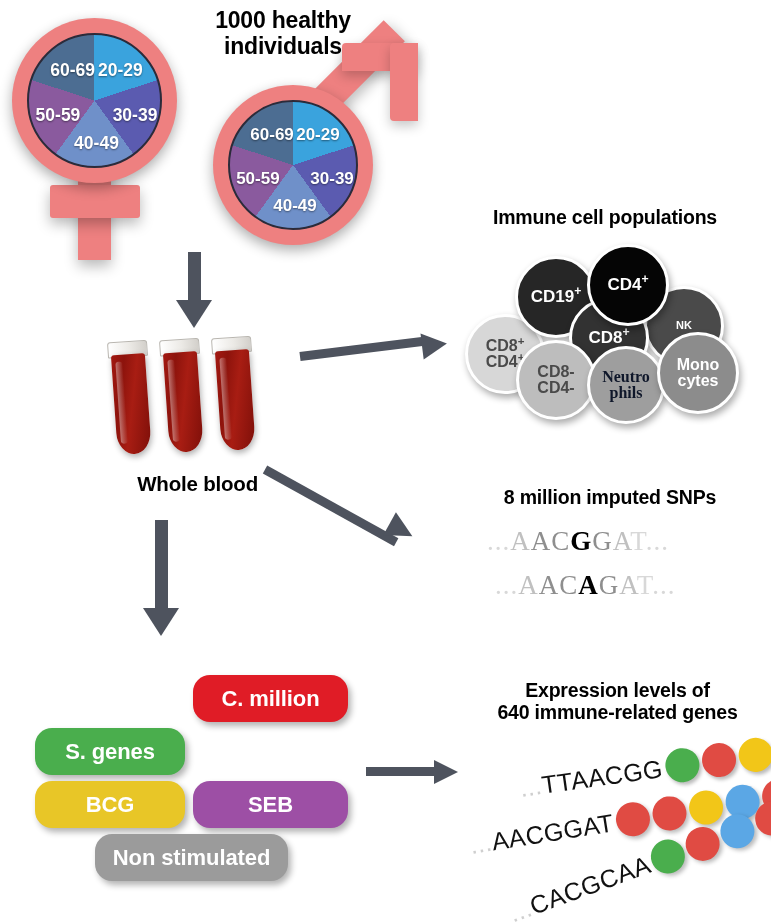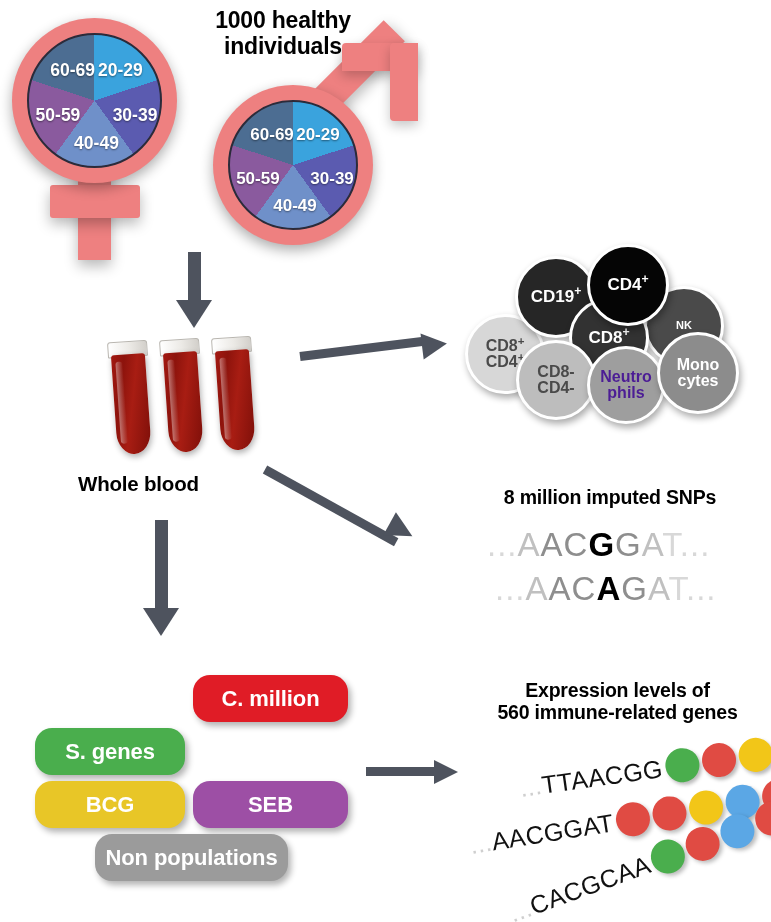--- a/index.html
+++ b/index.html
@@ -41,21 +41,21 @@
     left: 465px; top: 487px; width: 290px;
     font-size: 19.5px;
   }
   #title-expression {
     left: 470px; top: 680px; width: 295px;
     font-size: 19.5px;
   }
   #label-whole-blood {
     left: 78px; top: 473px; width: 180px;
     font-size: 20.5px; font-weight: bold; color:#000;
-    text-align: left;
+    text-align: right;
   }
 
   
   .gender { position: absolute; }
   .pie-ring {
     position: absolute;
     border-radius: 50%;
     background: #ee8080;
     box-shadow: 0 5px 13px rgba(0,0,0,0.33);
   }
@@ -132,22 +132,22 @@
     text-align: center;
     font-weight: bold;
     line-height: 1.02;
     box-shadow: 2px 4px 7px rgba(0,0,0,0.33);
   }
   .cell sup { font-size: 0.72em; vertical-align: super; line-height: 0; }
 
   
   .snp-seq {
     position: absolute;
-    font-family: Liberation Sans, sans-serif;
-    font-size: 33px;
+    font-family: Liberation Serif, serif;
+    font-size: 27px;
     letter-spacing: 1px;
     white-space: nowrap;
     color: #9a9a9a;
     text-align: center;
   }
   .snp-seq .faded1 { color: #d8d8d8; }
   .snp-seq .faded2 { color: #c0c0c0; }
   .snp-seq .mid    { color: #8e8e8e; }
   .snp-seq .hl     { color: #000000; font-weight: bold; }
   .snp-blur {
@@ -285,20 +285,21 @@
          border-left:26px solid #4e535e; transform:rotate(29deg);"></div>
   </div>
 
   <div>
     <div class="arrow-line" style="left:155px; top:520px; width:13px; height:95px;"></div>
     <div class="arrow-head" style="left:143px; top:608px;
          border-left:18px solid transparent; border-right:18px solid transparent;
          border-top:28px solid #4e535e;"></div>
   </div>
 
+  <div class="title" id="title-immune">Immune cell populations</div>
 
   <div style="position:absolute; left:452px; top:240px; width:310px; height:180px;">
 
     <div class="cell" style="left:13px; top:74px; width:80px; height:80px; background:#d7d7d7; color:#4a4a4a; font-size:16px; z-index:1;">
       <span>CD8<sup>+</sup><br>CD4<sup>+</sup></span>
     </div>
 
     <div class="cell" style="left:63px; top:16px; width:82px; height:82px; background:#262626; color:#ffffff; font-size:17px; z-index:3;">
       <span>CD19<sup>+</sup></span>
     </div>
@@ -312,21 +313,21 @@
     </div>
 
     <div class="cell" style="left:117px; top:58px; width:80px; height:80px; background:#323232; color:#ffffff; font-size:17px; z-index:4;">
       <span>CD8<sup>+</sup></span>
     </div>
 
     <div class="cell" style="left:64px; top:100px; width:80px; height:80px; background:#bdbdbd; color:#4a4a4a; font-size:16px; z-index:6;">
       <span>CD8-<br>CD4-</span>
     </div>
 
-    <div class="cell" style="left:135px; top:106px; width:78px; height:78px; background:#9e9e9e; color:#4c1d95; font-size:16px; z-index:7;">
+    <div class="cell" style="left:135px; top:106px; width:78px; height:78px; background:#9e9e9e; color:#0f172a; font-size:16px; z-index:7;font-family:Liberation Serif, serif;">
       <span>Neutro<br>phils</span>
     </div>
 
     <div class="cell" style="left:205px; top:92px; width:82px; height:82px; background:#8c8c8c; color:#ffffff; font-size:16px; z-index:8;">
       <span>Mono<br>cytes</span>
     </div>
   </div>
 
   <div class="title" id="title-snps">8 million imputed SNPs</div>
 
@@ -346,34 +347,34 @@
     <div class="stim" style="left:5px; top:53px; width:150px; height:47px; background:#4aae4d;">
       <span>S. genes</span>
     </div>
     <div class="stim" style="left:5px; top:106px; width:150px; height:47px; background:#e8c627;">
       <span>BCG</span>
     </div>
     <div class="stim" style="left:163px; top:106px; width:155px; height:47px; background:#9d4fa5;">
       <span>SEB</span>
     </div>
     <div class="stim" style="left:65px; top:159px; width:193px; height:47px; background:#9b9b9b;">
-      <span>Non populations</span>
+      <span>Non stimulated</span>
     </div>
   </div>
 
   <div>
     <div class="arrow-line" style="left:366px; top:767px; width:70px; height:9px;"></div>
     <div class="arrow-head" style="left:434px; top:760px;
          border-top:12px solid transparent; border-bottom:12px solid transparent;
          border-left:24px solid #4e535e;"></div>
   </div>
 
   <div class="title" id="title-expression">
     <div>Expression levels of</div>
-    <div>560 immune-related genes</div>
+    <div>640 immune-related genes</div>
   </div>
 
   <div style="position:absolute; left:460px; top:735px; width:311px; height:180px;">
 
     <div class="strand" style="left:60px; top:36px; transform:rotate(-8deg);">
       <span class="strand-text"><span class="lead">...</span>TTAACGG</span>
       <span class="bead" style="background:#4aae4d;"></span>
       <span class="bead" style="background:#e04b43;"></span>
       <span class="bead" style="background:#f2c618;"></span>
 

